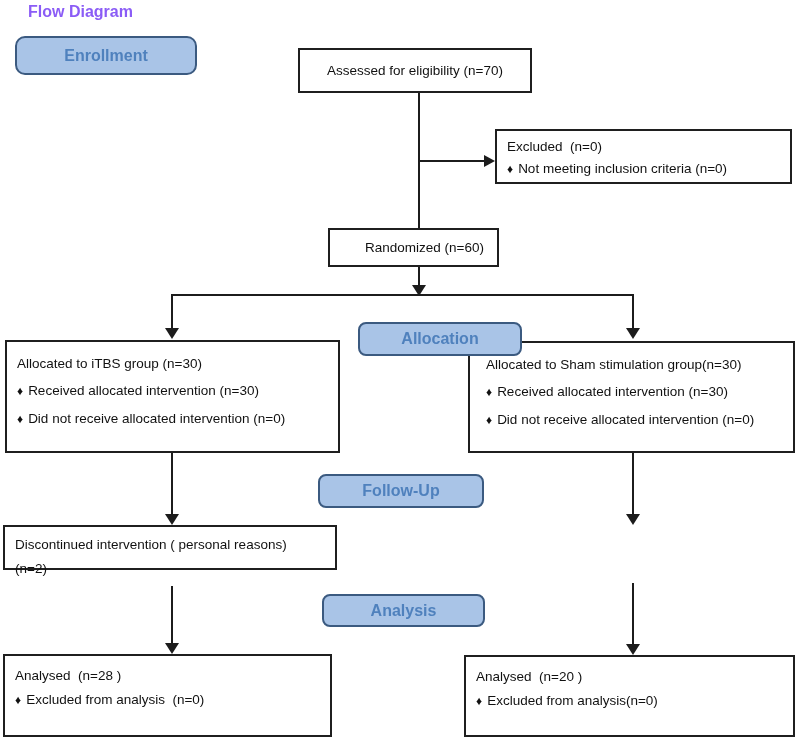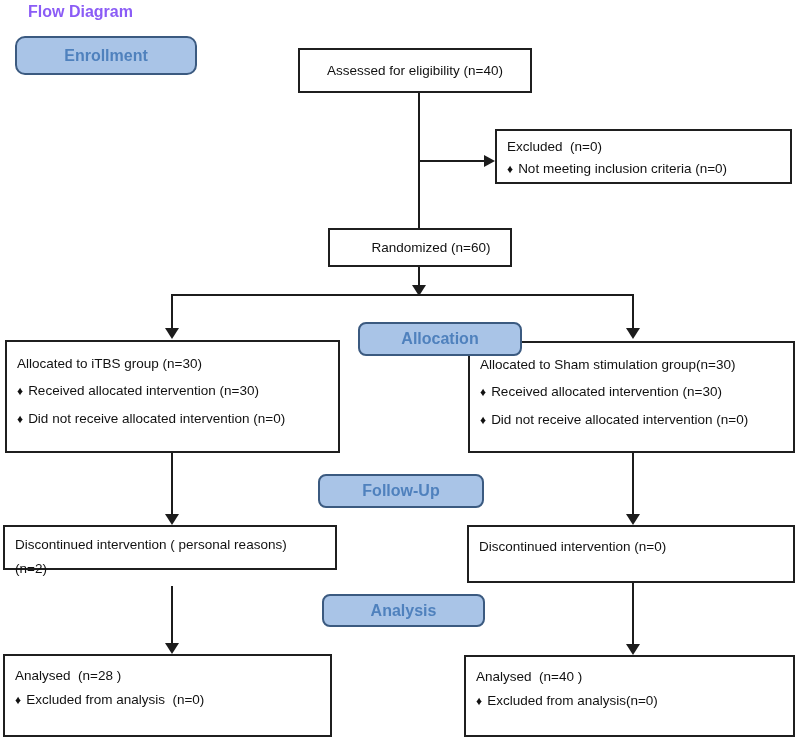--- a/index.html
+++ b/index.html
@@ -31,23 +31,23 @@
     position:absolute;z-index:2;background:#fff;border:2px solid #1f1f1f;
     box-sizing:border-box;font-size:13.5px;
   }
   .center{display:flex;align-items:center;justify-content:center;text-align:center;}
   .bline{white-space:pre-wrap;line-height:24px;}
   .roomy .bline{line-height:27px;}
   .tight .bline{line-height:22px;}
   .diamond{font-size:12px;margin-right:5px;}
   .bx-assessed  {left:298px;top:48px;width:234px;height:45px;}
   .bx-excluded  {left:495px;top:129px;width:297px;height:55px;padding:5px 10px;}
-  .bx-randomized{left:328px;top:228px;width:184px;height:39px;padding-left:22px;}
+  .bx-randomized{left:328px;top:228px;width:171px;height:39px;padding-left:22px;}
   .bx-alloc-l   {left:5px;  top:340px;width:335px;height:113px;padding:8px 10px;}
-  .bx-alloc-r   {left:468px;top:341px;width:327px;height:112px;padding:8px 10px;}
+  .bx-alloc-r   {left:468px;top:341px;width:327px;height:112px;padding:8px 16px;}
   .bx-fu-l      {left:3px;  top:525px;width:334px;height:45px;padding:6px 10px;}
   .bx-fu-r      {left:467px;top:525px;width:328px;height:58px;padding:8px 10px;}
   .bx-an-l      {left:3px;  top:654px;width:329px;height:83px;padding:8px 10px;}
   .bx-an-r      {left:464px;top:655px;width:331px;height:82px;padding:8px 10px;}
   
   .ln{position:absolute;z-index:1;background:var(--line);}
   .arr-down{position:absolute;z-index:1;width:0;height:0;
     border-left:7px solid transparent;border-right:7px solid transparent;
     border-top:11px solid var(--line);}
   .arr-right{position:absolute;z-index:1;width:0;height:0;
@@ -97,21 +97,21 @@
   <div class="ln l-fu-l"></div>
   <div class="arr-down a-fu-l"></div>
   <div class="ln l-fu-r"></div>
   <div class="arr-down a-fu-r"></div>
   <div class="ln l-an-l"></div>
   <div class="arr-down a-an-l"></div>
   <div class="ln l-an-r"></div>
   <div class="arr-down a-an-r"></div>
 
   <div class="box center bx-assessed">
-    <span class="bline">Assessed for eligibility (n=40)</span>
+    <span class="bline">Assessed for eligibility (n=70)</span>
   </div>
 
   <div class="box tight bx-excluded">
     <div class="bline">Excluded  (n=0)</div>
     <div class="bline"><span class="diamond">♦</span><span>Not meeting inclusion criteria (n=0)</span></div>
   </div>
 
   <div class="box center bx-randomized">
     <span class="bline">Randomized (n=60)</span>
   </div>
@@ -126,27 +126,24 @@
     <div class="bline">Allocated to Sham stimulation group(n=30)</div>
     <div class="bline"><span class="diamond">♦</span><span>Received allocated intervention (n=30)</span></div>
     <div class="bline"><span class="diamond">♦</span><span>Did not receive allocated intervention (n=0)</span></div>
   </div>
 
   <div class="box bx-fu-l">
     <div class="bline">Discontinued intervention ( personal reasons)</div>
     <div class="bline">(n=2)</div>
   </div>
 
-  <div class="box bx-fu-r">
-    <div class="bline">Discontinued intervention (n=0)</div>
-  </div>
 
   <div class="box bx-an-l">
     <div class="bline">Analysed  (n=28 )</div>
     <div class="bline"><span class="diamond">♦</span><span>Excluded from analysis  (n=0)</span></div>
   </div>
 
   <div class="box bx-an-r">
-    <div class="bline">Analysed  (n=40 )</div>
+    <div class="bline">Analysed  (n=20 )</div>
     <div class="bline"><span class="diamond">♦</span><span>Excluded from analysis(n=0)</span></div>
   </div>
 
 </div>
 
 </body></html>

